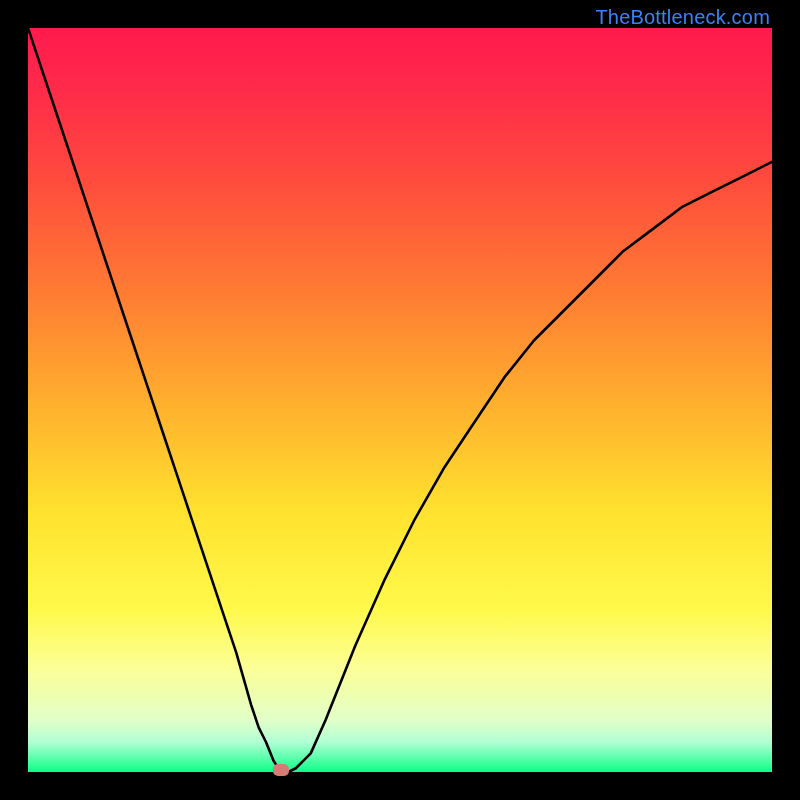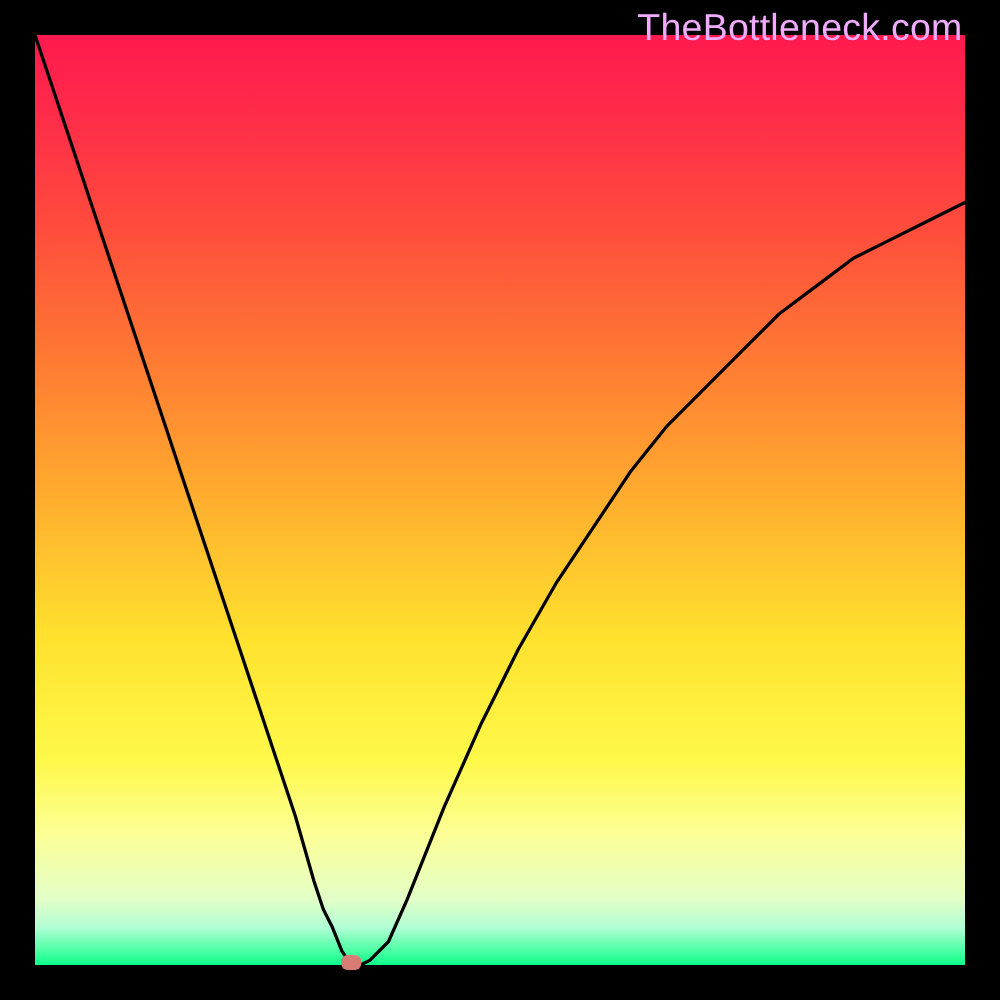--- a/index.html
+++ b/index.html
@@ -34,23 +34,23 @@
       #e2ffc8 93%,
       #b0ffd4 96%,
       #36ff9a 99%,
       #0aff8a 100%
     );
   }
   .watermark {
     position: absolute;
     top: 6px;
     right: 30px;
-    color: #f0abfc;
+    color: #3b82f6;
     font-family: Arial, sans-serif;
-    font-size: 30px;
+    font-size: 20px;
     font-weight: 500;
     letter-spacing: 0.2px;
   }
   .curve {
     position: absolute;
     left: 28px;
     top: 28px;
     width: 744px;
     height: 744px;
     pointer-events: none;

